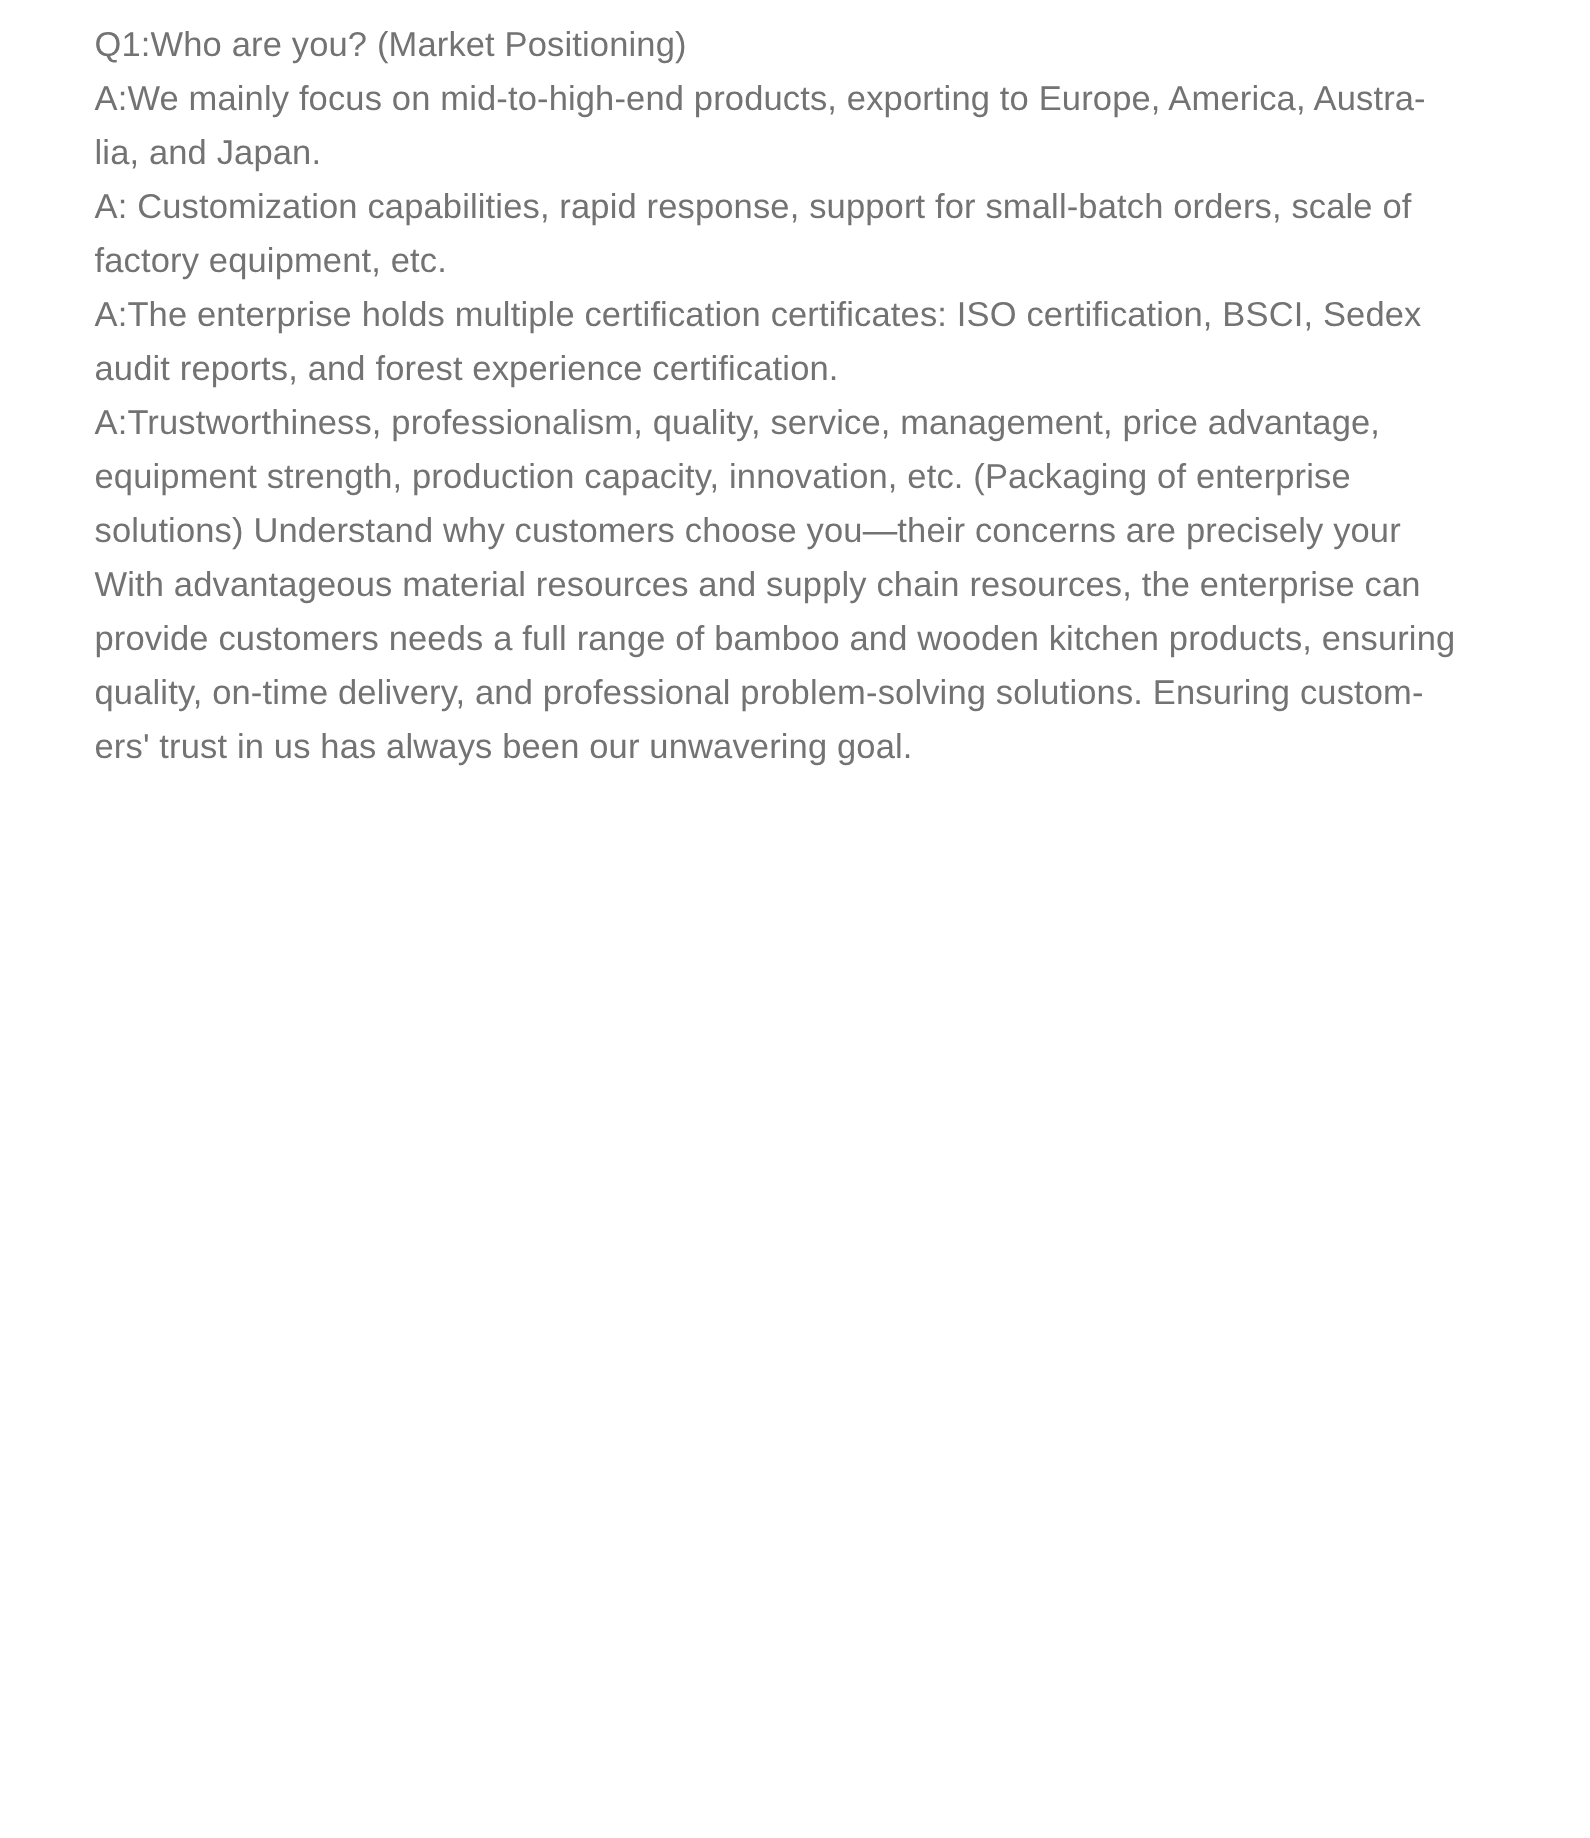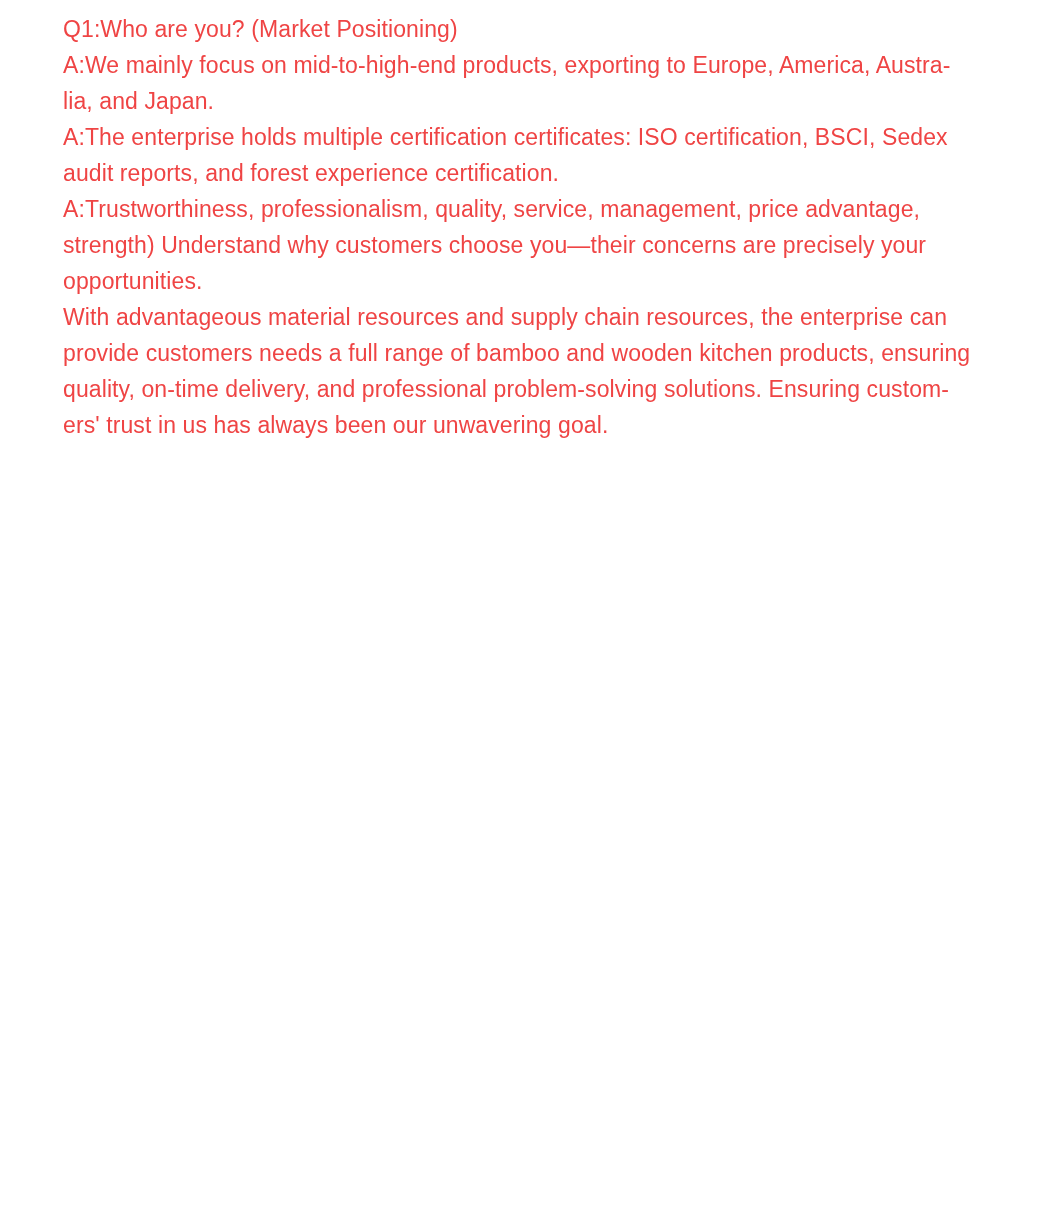--- a/index.html
+++ b/index.html
@@ -19,43 +19,47 @@
   }
   .block {
     margin: 0;
     padding: 0;
   }
   .line {
     font-size: 23px;
     line-height: 36px;
     height: 36px;
     white-space: nowrap;
-    color: #ef4444;
+    color: #737373;
     letter-spacing: 0.1px;
   }
 </style>
 </head>
 <body>
 
 <div id="faq" class="faq-section">
     <div class="block">
       <div class="line">Q1:Who are you? (Market Positioning)</div>
     </div>
     <div class="block">
       <div class="line">A:We mainly focus on mid-to-high-end products, exporting to Europe, America, Austra-</div>
       <div class="line">lia, and Japan.</div>
     </div>
     <div class="block">
+      <div class="line">A: Customization capabilities, rapid response, support for small-batch orders, scale of</div>
+      <div class="line">factory equipment, etc.</div>
+    </div>
+    <div class="block">
       <div class="line">A:The enterprise holds multiple certification certificates: ISO certification, BSCI, Sedex</div>
       <div class="line">audit reports, and forest experience certification.</div>
     </div>
     <div class="block">
       <div class="line">A:Trustworthiness, professionalism, quality, service, management, price advantage,</div>
-      <div class="line">strength) Understand why customers choose you—their concerns are precisely your</div>
-      <div class="line">opportunities.</div>
+      <div class="line">equipment strength, production capacity, innovation, etc. (Packaging of enterprise</div>
+      <div class="line">solutions) Understand why customers choose you—their concerns are precisely your</div>
     </div>
     <div class="block">
       <div class="line">With advantageous material resources and supply chain resources, the enterprise can</div>
       <div class="line">provide customers needs a full range of bamboo and wooden kitchen products, ensuring</div>
       <div class="line">quality, on-time delivery, and professional problem-solving solutions. Ensuring custom-</div>
       <div class="line">ers' trust in us has always been our unwavering goal.</div>
     </div>
   </div>
 
 </body></html>

